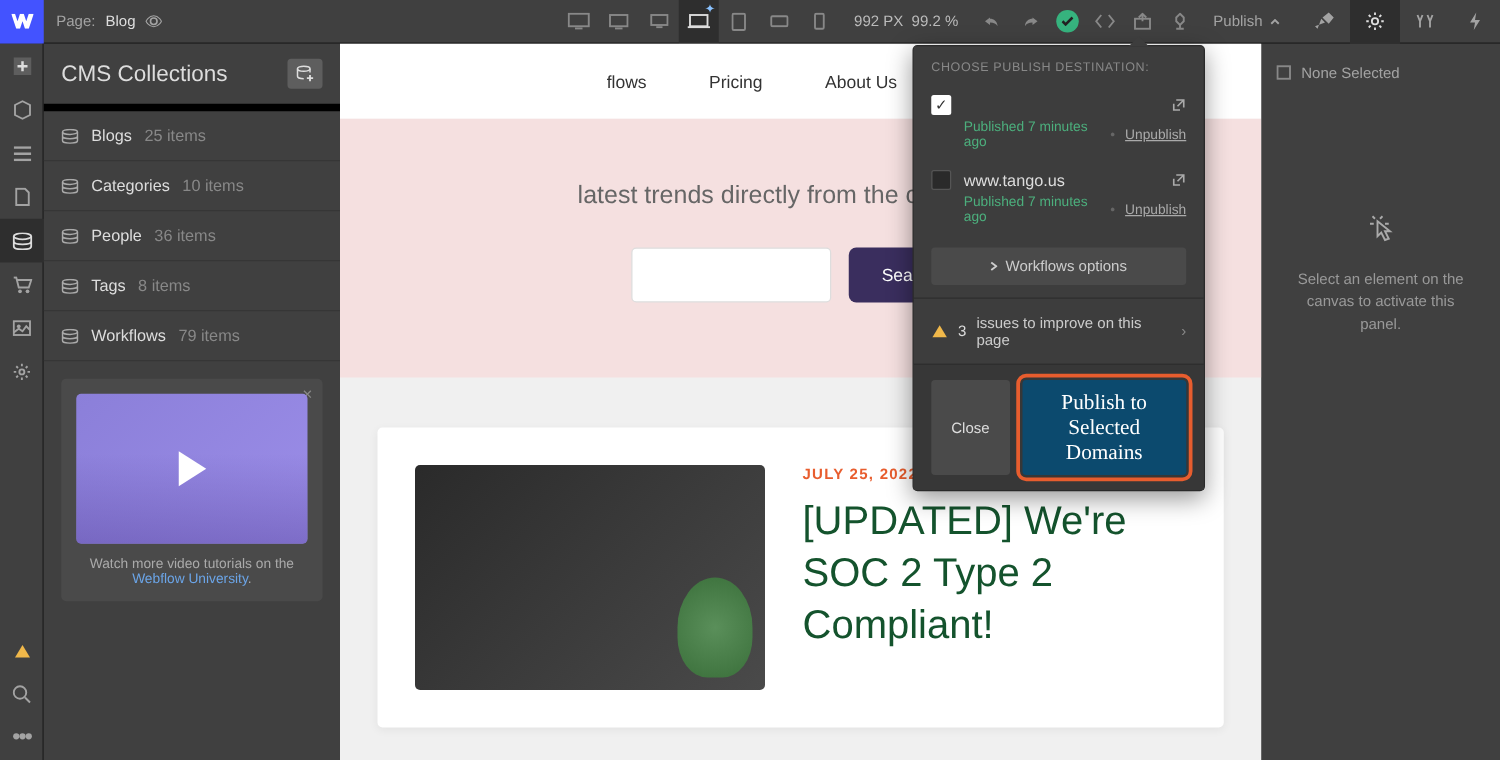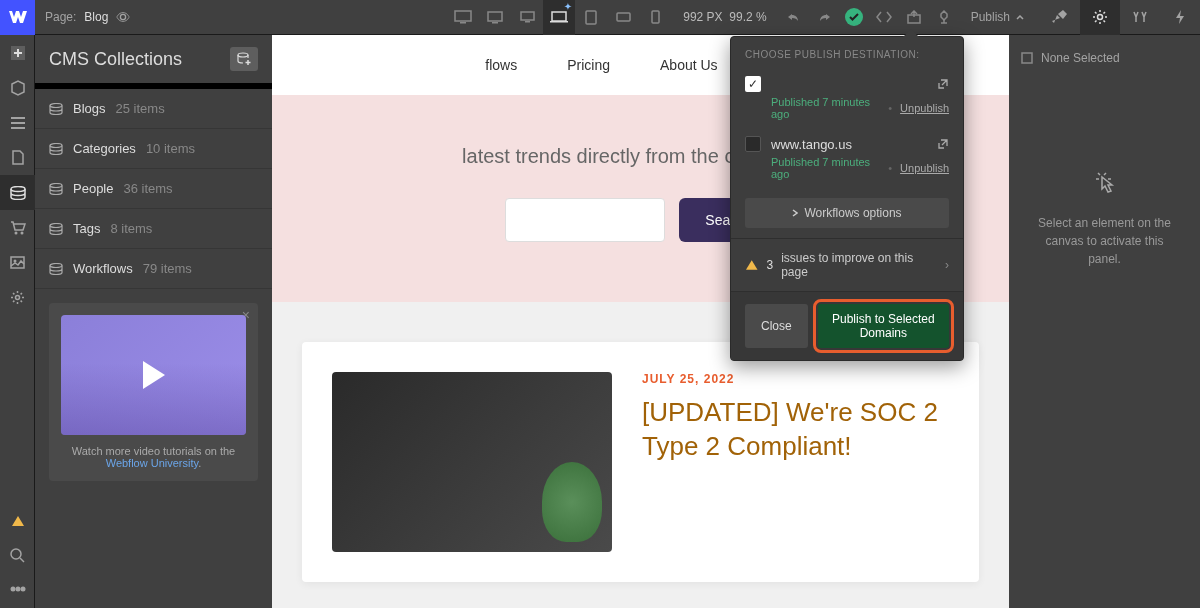--- a/index.html
+++ b/index.html
@@ -48,21 +48,21 @@
 .hero{background:#f5e0e0;padding:50px 0 60px;text-align:center;}
 .hero-text{color:#666;font-size:20px;margin-bottom:30px;}
 .search-row{display:flex;justify-content:center;gap:14px;}
 .search-input{width:160px;height:44px;background:#fff;border:1px solid #ddd;border-radius:4px;}
 .search-btn{padding:0 26px;height:44px;background:#3a2e5e;color:#fff;border:none;border-radius:6px;font-size:14px;cursor:pointer;}
 .blog-section{background:#fff;margin:40px 30px 0;padding:30px;display:flex;gap:30px;border-radius:4px;box-shadow:0 2px 8px rgba(0,0,0,.06);}
 .blog-img{width:280px;height:180px;background:linear-gradient(135deg,#2a2a2a,#4a4a4a);border-radius:4px;position:relative;overflow:hidden;}
 .blog-img::after{content:"";position:absolute;right:10px;bottom:10px;width:60px;height:80px;background:radial-gradient(circle,#5a8f5a,#3a6f3a);border-radius:50% 50% 40% 40%;}
 .blog-content{flex:1;}
 .blog-date{color:#e85d2e;font-size:12px;font-weight:600;letter-spacing:1px;}
-.blog-title{font-size:26px;color:#a16207;margin-top:10px;line-height:1.3;}
+.blog-title{font-size:32px;color:#14532d;margin-top:10px;line-height:1.3;}
 
 .right-panel{width:191px;background:#404040;color:#a3a3a3;padding:12px;font-size:12px;}
 .none-selected{display:flex;align-items:center;gap:8px;padding:4px 0;}
 .help-box{margin-top:80px;text-align:center;padding:20px 10px;}
 .help-icon{font-size:24px;margin-bottom:12px;display:inline-block;}
 .help-text{color:#999;line-height:1.5;}
 
 .publish-popover{position:absolute;top:36px;right:236px;width:234px;background:#3d3d3d;border-radius:4px;border:1px solid #2a2a2a;box-shadow:0 6px 20px rgba(0,0,0,.4);color:#ccc;font-size:12px;z-index:100;}
 .popover-arrow{position:absolute;top:-8px;right:44px;width:0;height:0;border-left:8px solid transparent;border-right:8px solid transparent;border-bottom:8px solid #3d3d3d;}
 .popover-header{padding:12px 14px 8px;color:#888;font-size:10px;letter-spacing:.5px;}
@@ -73,21 +73,21 @@
 .domain-name{flex:1;color:#ddd;font-size:13px;}
 .domain-status{display:flex;align-items:center;gap:8px;margin-top:4px;margin-left:26px;font-size:11px;}
 .pub-time{color:#4caf7d;}
 .unpub{color:#aaa;text-decoration:underline;cursor:pointer;}
 .adv-options{margin:10px 14px;padding:8px;background:#4a4a4a;border-radius:3px;text-align:center;cursor:pointer;font-size:12px;display:flex;align-items:center;justify-content:center;gap:6px;}
 .issues-row{padding:12px 14px;display:flex;align-items:center;gap:8px;border-top:1px solid #2e2e2e;cursor:pointer;}
 .issues-count{color:#ddd;}
 .issues-chevron{margin-left:auto;color:#888;}
 .popover-footer{display:flex;padding:12px 14px;gap:10px;border-top:1px solid #2e2e2e;background:#373737;}
 .close-btn{padding:8px 16px;background:#4a4a4a;border:none;border-radius:3px;color:#ddd;cursor:pointer;font-size:12px;}
-.publish-selected{flex:1;padding:8px 12px;background:#14532d;border:none;border-radius:3px;color:#fff;cursor:pointer;font-size:12px;outline:3px solid #e85d2e;outline-offset:2px;}
+.publish-selected{flex:1;padding:8px 12px;background:#0c4a6e;border:none;border-radius:3px;color:#fff;cursor:pointer;font-size:17px;outline:3px solid #e85d2e;outline-offset:2px;font-family:Liberation Serif, serif;}
 
 svg{display:block;}
 .icon-svg{fill:#a3a3a3;}
 </style>
 </head>
 <body>
 
 <div class="topbar">
   <div class="logo">
     <svg width="18" height="12" viewBox="0 0 18 12">

